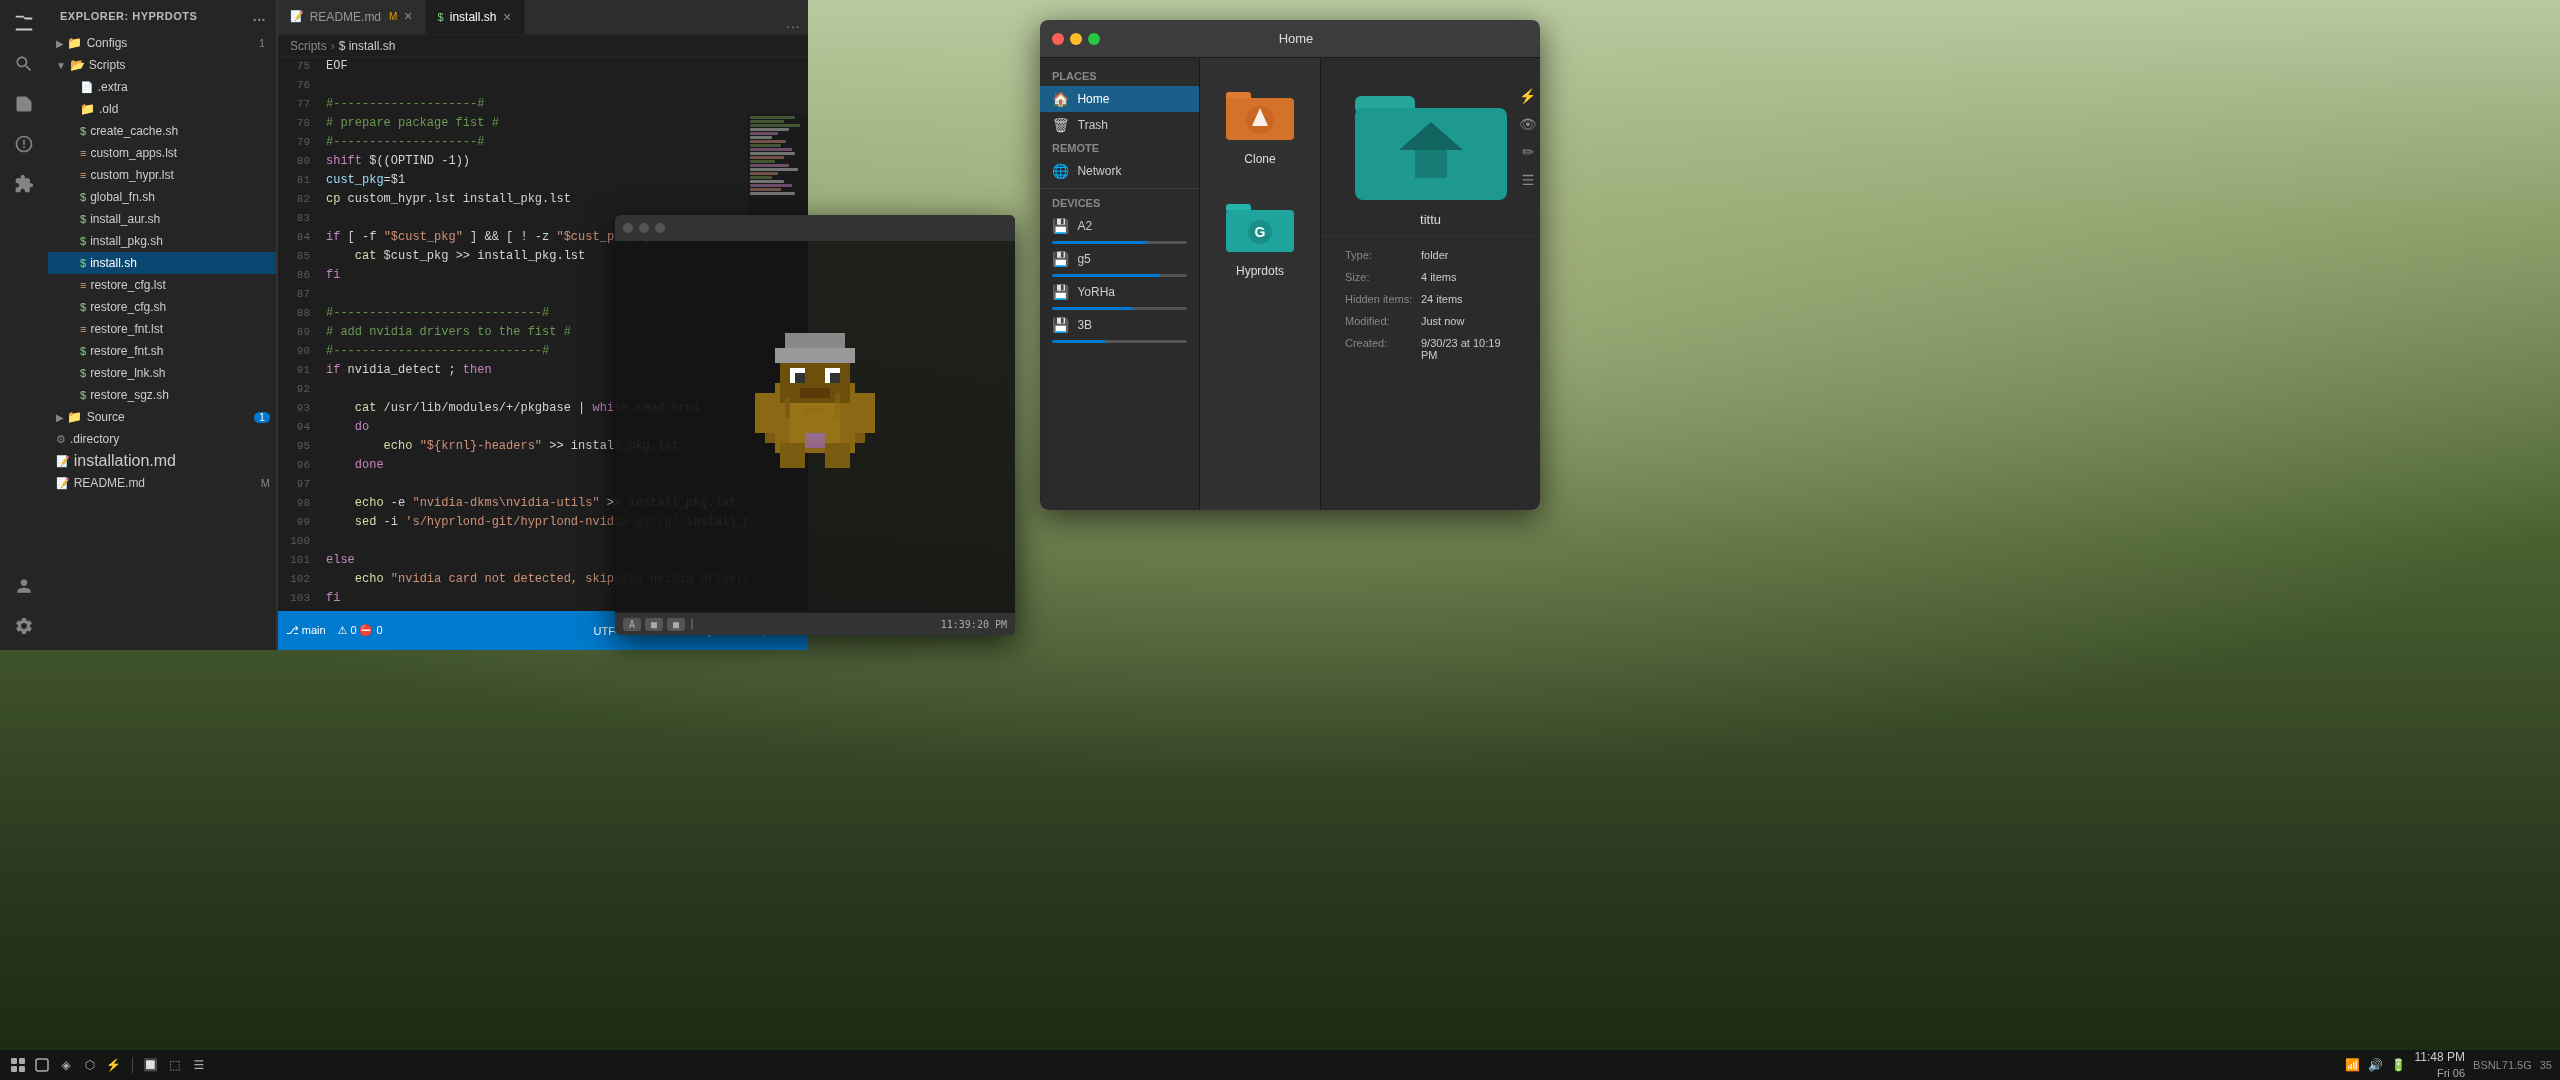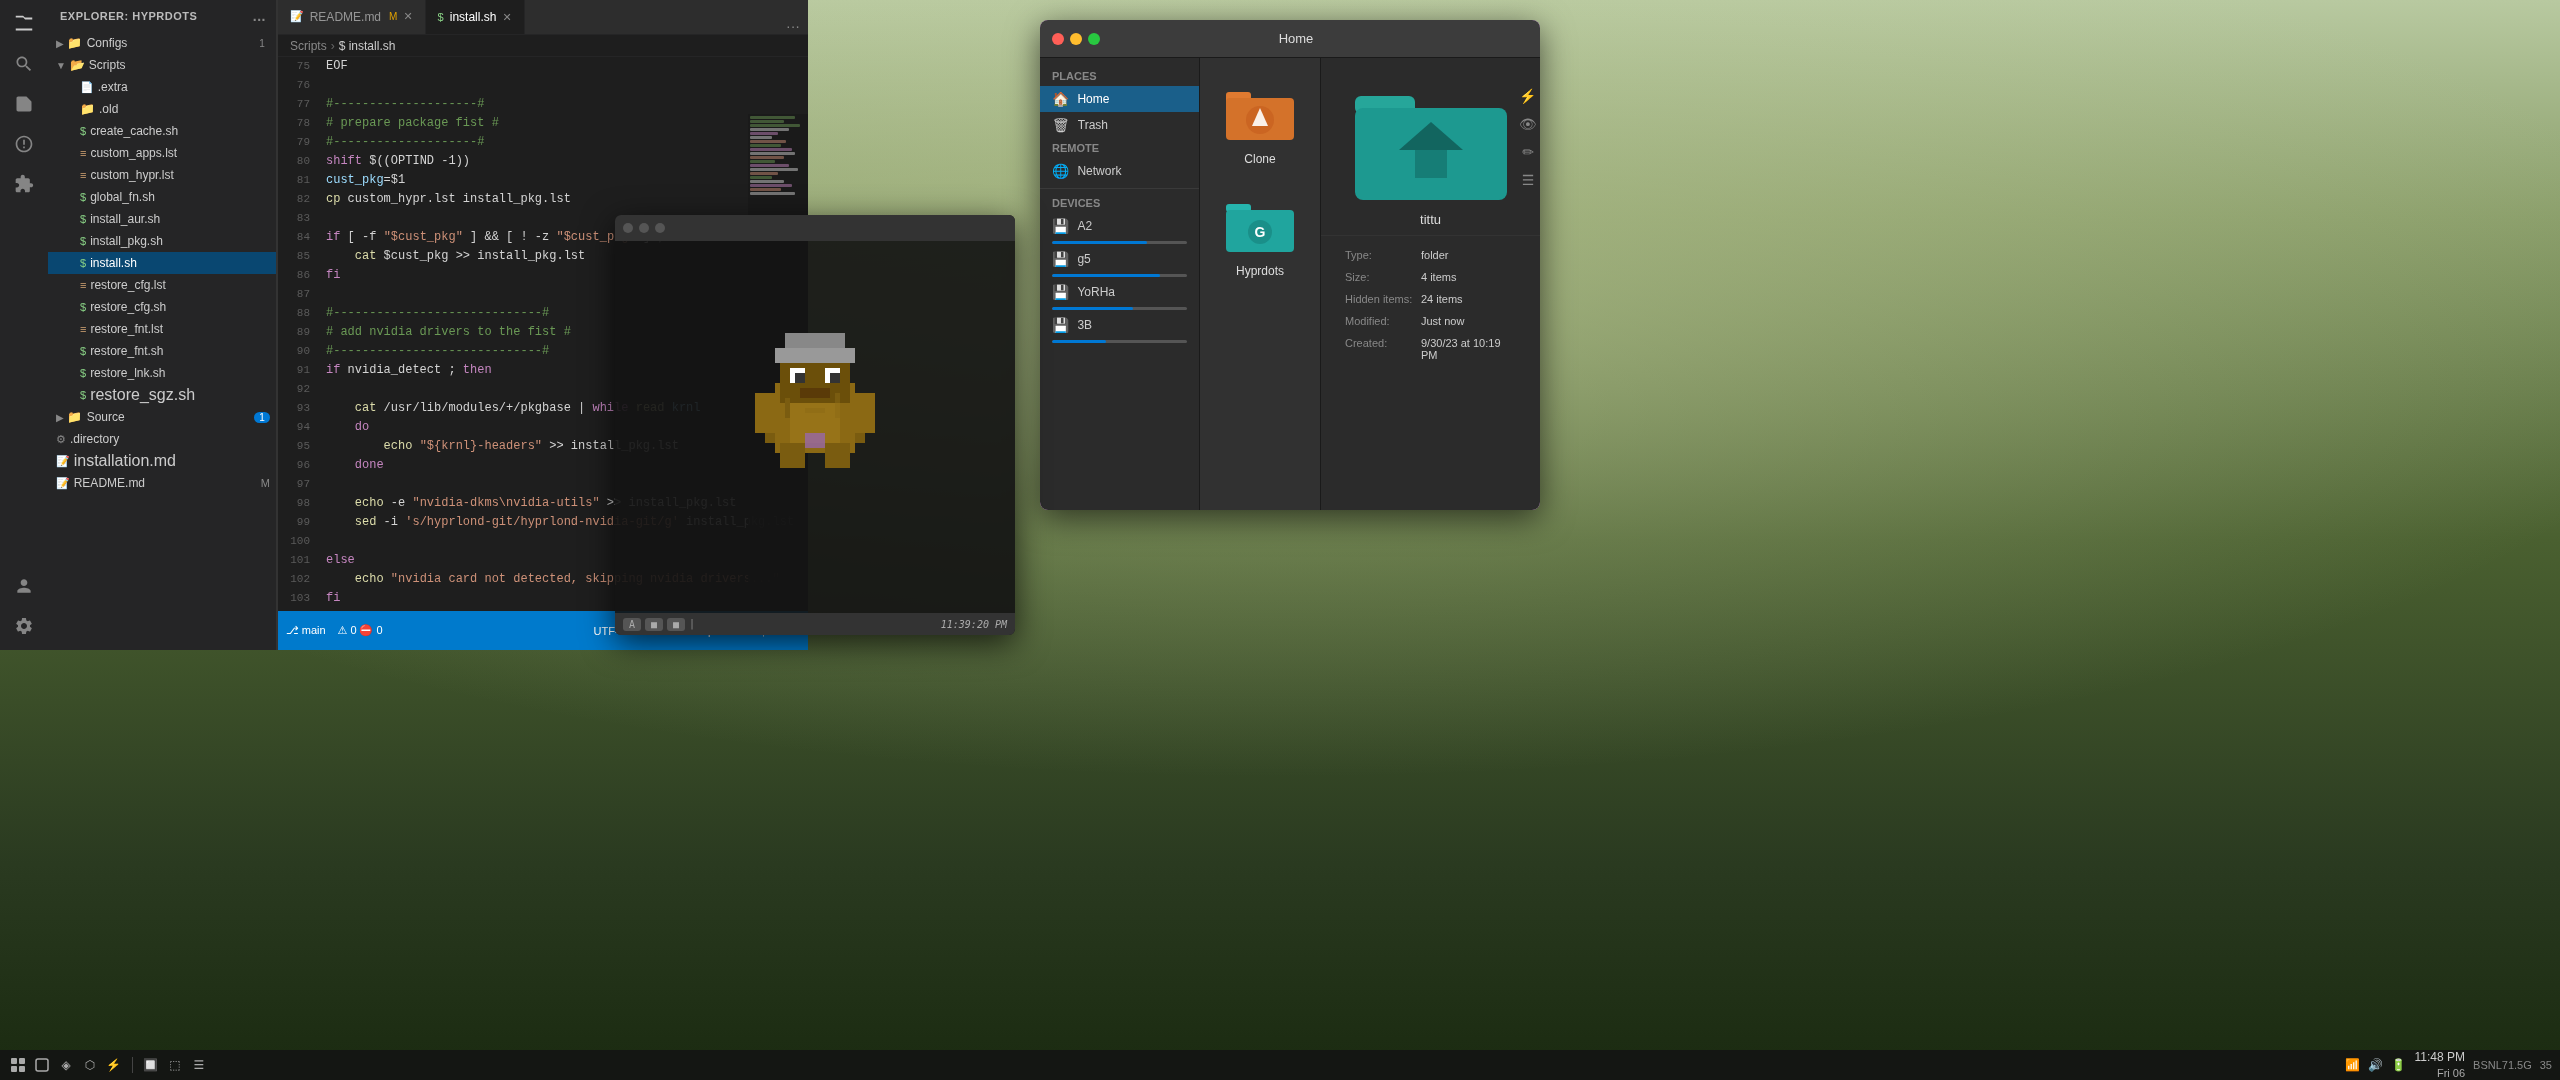--- a/index.html
+++ b/index.html
@@ -660,21 +660,21 @@
       <span style="margin-left:4px; color:#ccc; font-size:12px">restore_fnt.sh</span>
     </div>
     <div class="tree-item">
       <span style="width:24px;display:inline-block"></span>
       <span style="color:#89d185; font-size:11px">$</span>
       <span style="margin-left:4px; color:#ccc; font-size:12px">restore_lnk.sh</span>
     </div>
     <div class="tree-item">
       <span style="width:24px;display:inline-block"></span>
       <span style="color:#89d185; font-size:11px">$</span>
-      <span style="margin-left:4px; color:#ccc; font-size:16px">restore_sgz.sh</span>
+      <span style="margin-left:4px; color:#ccc; font-size:12px">restore_sgz.sh</span>
     </div>
 
     <div class="tree-item">
       <span class="arrow">▶</span>
       <span style="color:#e8c58a">📁</span>
       <span style="margin-left:4px; color:#ccc">Source</span>
       <span class="badge">1</span>
     </div>
 
     <div class="tree-item">
@@ -1027,21 +1027,21 @@
       </svg>
     </div>
 
     <div class="term-statusbar">
       <div style="display:flex;gap:4px;">
         <span class="term-indicator">A</span>
         <span class="term-indicator">■</span>
         <span class="term-indicator">■</span>
         <span style="color:#888; font-size:10px;">|</span>
       </div>
-      <div style="display:flex; gap:8px; align-items:flex-start;font-style:italic;">
+      <div style="display:flex; gap:8px; align-items:flex-start;">
         <span>11:39:20 PM</span>
       </div>
     </div>
   </div>
 </div>
 
 <div class="taskbar">
   <div class="taskbar-left">
     <div class="taskbar-icon">
       <svg width="16" height="16" viewBox="0 0 16 16" fill="#aaa">

